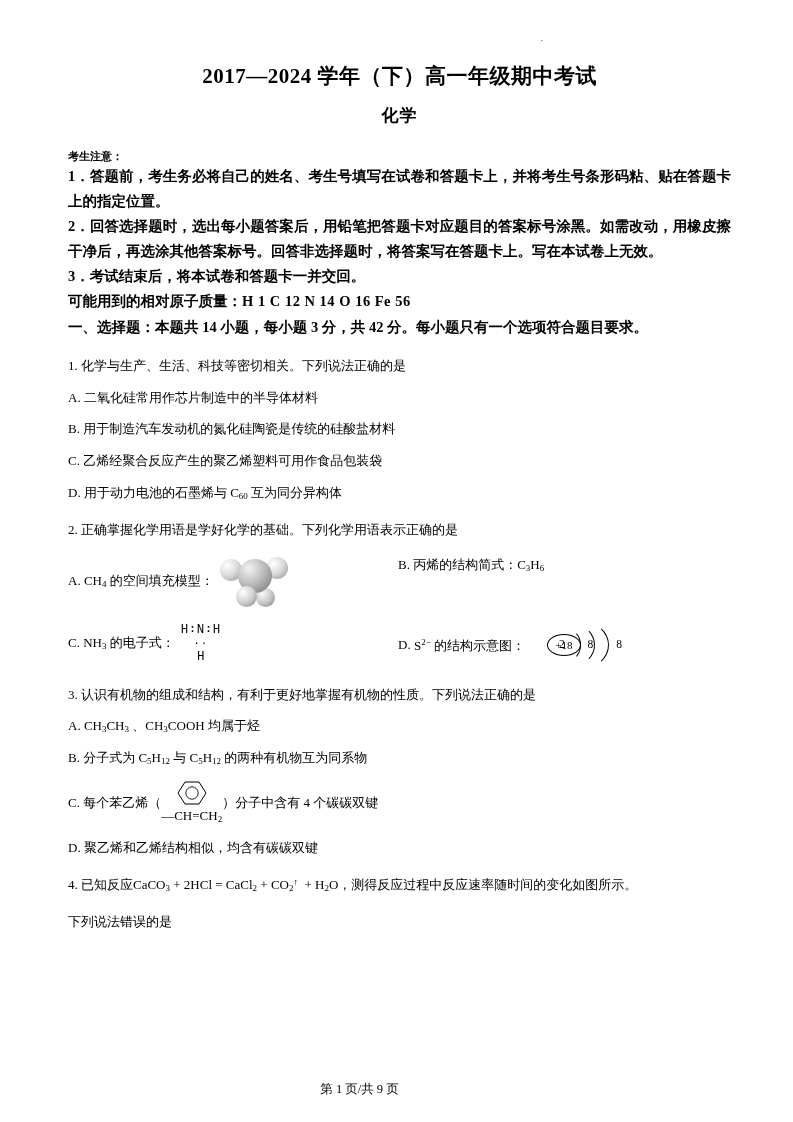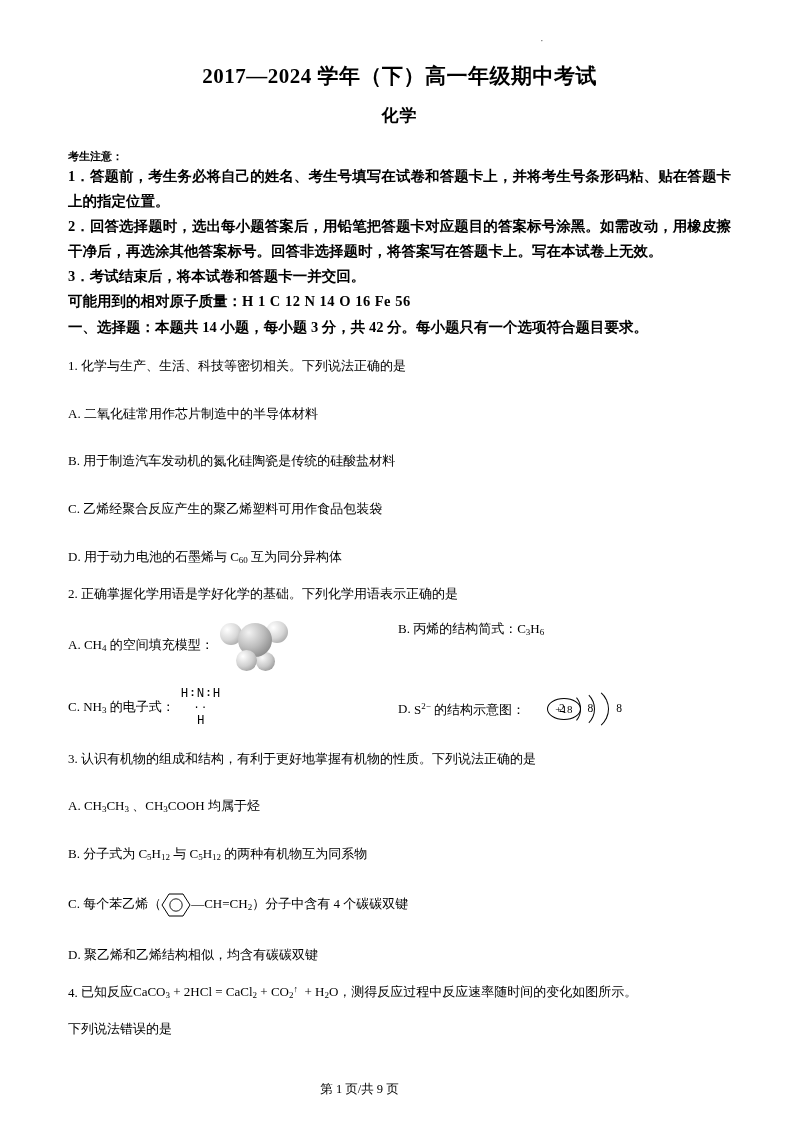--- a/index.html
+++ b/index.html
@@ -69,21 +69,21 @@
     line-height: 1.8;
   }
   .q {
     font-size: 13px;
     line-height: 1.6;
     margin-top: 16px;
   }
   .opt {
     font-size: 13px;
     line-height: 1.6;
-    margin-top: 27px;
+    margin-top: 11px;
   }
   .sub { font-size: 9px; vertical-align: -0.25em; }
   .sup { font-size: 9px; vertical-align: 0.5em; }
 
   
   .optrow {
     display: flex;
     margin-top: 14px;
     align-items: flex-start;
   }
@@ -179,20 +179,21 @@
     left: 28px; top: 12px;
     font-size: 11.5px;
     letter-spacing: 10px;
   }
 
   
   .styrene {
     display: inline-flex;
     align-items: center;
     vertical-align: middle;
+    flex-direction: column;
   }
   .benzene {
     width: 30px; height: 26px;
     position: relative;
     display: inline-block;
     vertical-align: middle;
   }
   .benzene svg { display: block; }
 
   .footer {

